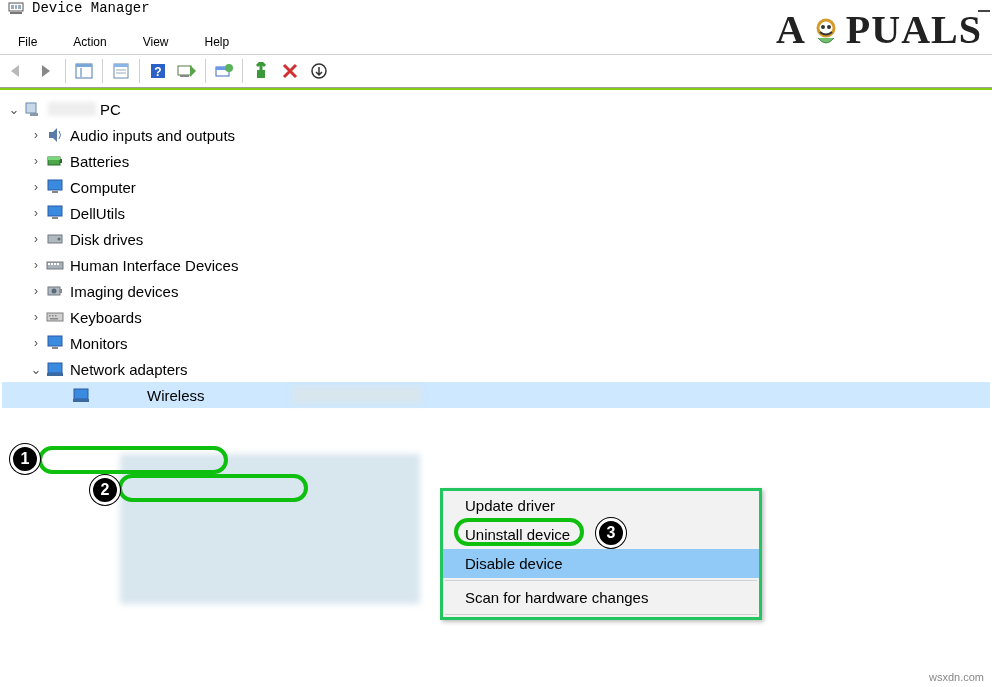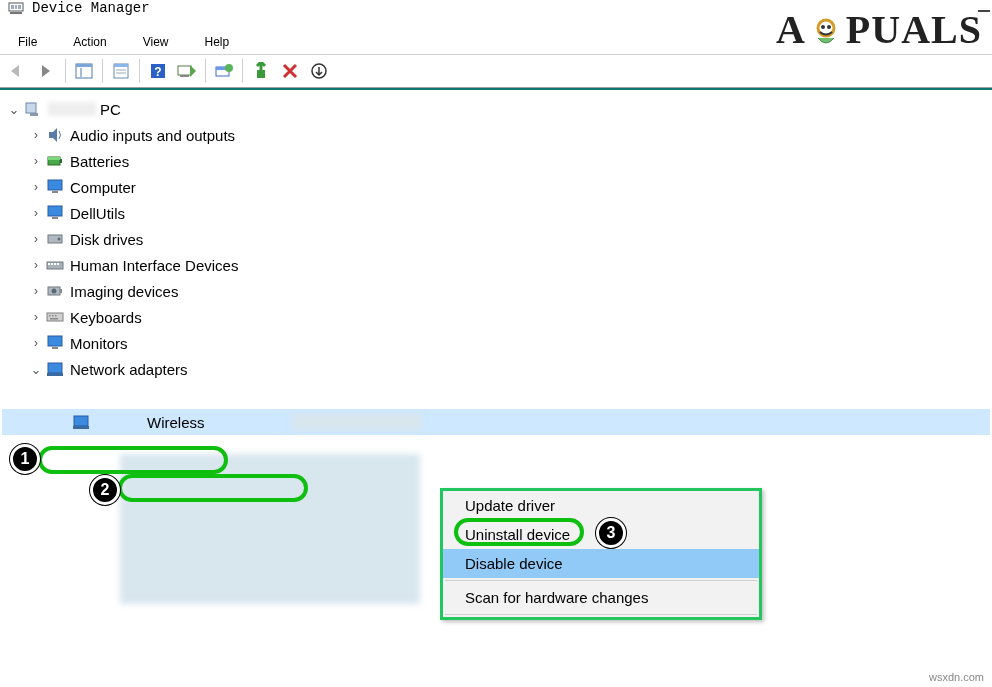--- a/index.html
+++ b/index.html
@@ -59,21 +59,21 @@
     height: 28px;
     display: flex;
     align-items: center;
     justify-content: center;
     border: 1px solid transparent;
     border-radius: 2px;
     cursor: default;
   }
   .tree {
     padding: 6px 2px;
-    border-top: 2px solid #0f766e;
+    border-top: 2px solid #84cc16;
     position: relative;
     font-size: 15px;
   }
   .node {
     display: flex;
     align-items: center;
     height: 26px;
     white-space: nowrap;
   }
   .exp {
@@ -152,21 +152,20 @@
   }
   .ring {
     position: absolute;
     border: 4px solid #0fbf0f;
     border-radius: 14px;
     z-index: 40;
     pointer-events: none;
   }
   .sel {
     background: #cde8ff;
-    margin-top: 27px;
   }
   .blur {
     position:absolute;
     background: #d8e6ee;
     filter: blur(3px);
   }
   .footer-src {
     position:absolute;
     right:8px;
     bottom:4px;

